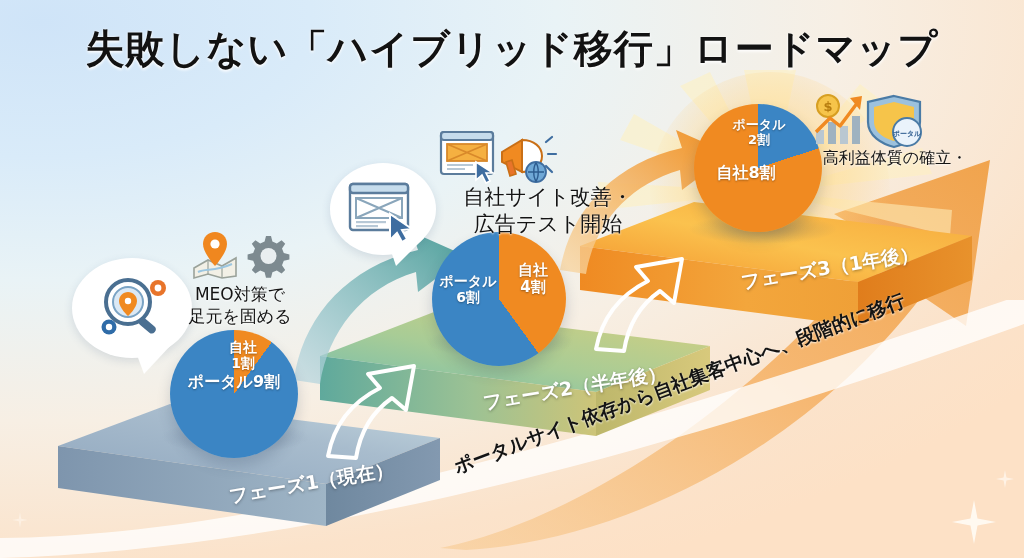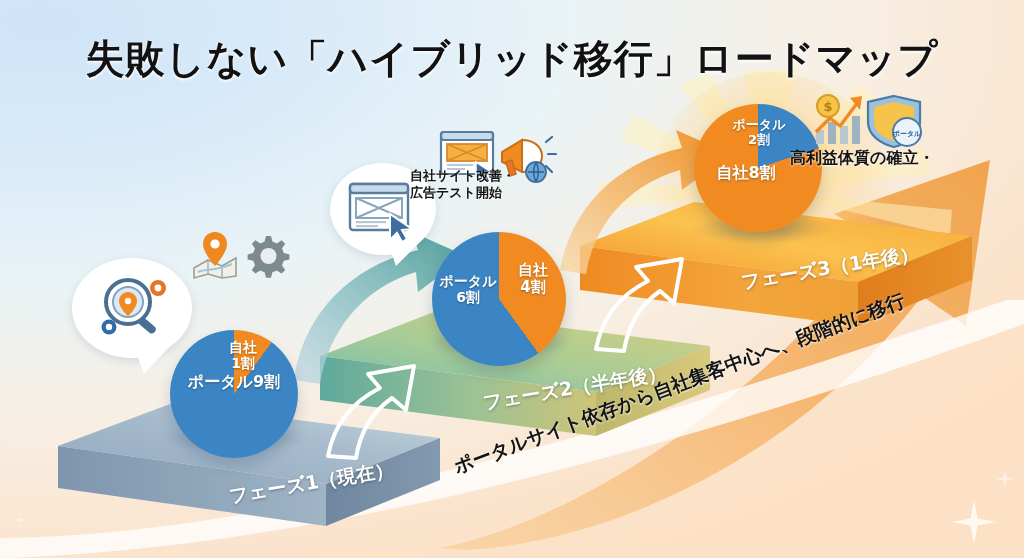--- a/index.html
+++ b/index.html
@@ -13,21 +13,20 @@
     background:
       radial-gradient(120% 110% at 4% 4%, #cfe4f8 0%, #d9ebf9 22%, #e9f3f6 42%, #f7efe4 65%, #fbe3cb 88%, #fde1c6 100%);
   }
 
   
   .title{
     position:absolute;left:0;right:0;top:22px;text-align:center;
     font-size:39px;font-weight:bold;color:#121212;letter-spacing:1px;
     text-shadow:0 2px 3px rgba(255,255,255,.85), 0 0 2px rgba(255,255,255,.9);
     white-space:nowrap;
-    margin-top:10px;
   }
 
   
   .sparkle{
     position:absolute;background:#fffaf2;
     clip-path:polygon(50% 0%,58% 42%,100% 50%,58% 58%,50% 100%,42% 58%,0% 50%,42% 42%);
     opacity:.95;
   }
   .sp1{left:952px;top:500px;width:44px;height:44px;}
   .sp2{left:996px;top:470px;width:18px;height:18px;opacity:.7;}
@@ -53,21 +52,21 @@
     background:radial-gradient(ellipse at center, rgba(60,80,110,.28) 0%, rgba(60,80,110,0) 70%);}
   .pielab{position:absolute;color:#fff;font-weight:bold;text-align:center;
     line-height:1.12;white-space:nowrap;text-shadow:0 1px 2px rgba(0,0,0,.35);}
 
   
   .bubble{position:absolute;background:#fff;border-radius:50%;
           box-shadow:0 3px 10px rgba(40,70,110,.14);}
 
   
   .caption{
-    position:absolute;color:#141414;font-weight:bold;text-align:left;
+    position:absolute;color:#141414;font-weight:normal;text-align:center;
     line-height:1.28;white-space:nowrap;
     text-shadow:0 1px 2px rgba(255,255,255,.9);
   }
 
   
   .ribbontext{
     position:absolute;left:455px;top:455px;
     font-size:19px;font-weight:bold;color:#141414;white-space:nowrap;
     transform:rotate(-20.5deg);transform-origin:left center;
     text-shadow:0 1px 2px rgba(255,255,255,.85);
@@ -272,20 +271,24 @@
       <path d="M20,32 L20,46 M34,38 L34,50" stroke="#9aa29a" stroke-width="1.2" fill="none"></path>
       <path d="M10,44 C18,40 26,44 44,36" stroke="#9bc6e0" stroke-width="2" fill="none"></path>
       <path d="M27,4 c-7,0 -12,5 -12,12 c0,9 12,22 12,22 c0,0 12,-13 12,-22 c0,-7 -5,-12 -12,-12 z" fill="#f0871f"></path>
       <circle cx="27" cy="16" r="4.6" fill="#ffffff"></circle>
     </g>
     <g fill="#7d8a90">
       <path d="M78,8 l5,0 l1.4,5.6 l4.4,1.8 l4.8,-3.2 l3.6,3.6 l-3.2,4.8 l1.8,4.4 l5.6,1.4 l0,5 l-5.6,1.4 l-1.8,4.4 l3.2,4.8 l-3.6,3.6 l-4.8,-3.2 l-4.4,1.8 l-1.4,5.6 l-5,0 l-1.4,-5.6 l-4.4,-1.8 l-4.8,3.2 l-3.6,-3.6 l3.2,-4.8 l-1.8,-4.4 l-5.6,-1.4 l0,-5 l5.6,-1.4 l1.8,-4.4 l-3.2,-4.8 l3.6,-3.6 l4.8,3.2 l4.4,-1.8 z"></path>
       <circle cx="80.5" cy="28" r="8" fill="#e9eef0"></circle>
     </g>
   </svg>
+  <div class="caption" style="left:170px;top:284px;width:140px;font-size:17px;">
+    <span>MEO対策で</span><br>
+    <span>足元を固める</span>
+  </div>
 
   <div class="bubble" style="left:330px;top:163px;width:106px;height:92px;"></div>
   <svg style="position:absolute;left:382px;top:226px;width:44px;height:42px;" viewBox="0 0 44 42">
     <path d="M2,4 L42,12 L14,40 Z" fill="#ffffff"></path>
   </svg>
   <svg style="position:absolute;left:346px;top:180px;width:76px;height:62px;" viewBox="0 0 76 62">
     <rect x="4" y="4" width="58" height="46" rx="3" fill="#ffffff" stroke="#5b7c9c" stroke-width="2.4"></rect>
     <rect x="4" y="4" width="58" height="9" rx="3" fill="#c6dcec" stroke="#5b7c9c" stroke-width="2.4"></rect>
     <rect x="10" y="18" width="46" height="20" fill="#ffffff" stroke="#8aa6bb" stroke-width="2"></rect>
     <path d="M10,18 L56,38 M56,18 L10,38" stroke="#8aa6bb" stroke-width="2"></path>
@@ -310,21 +313,21 @@
       <path d="M68,34 L72,48 L78,46 L74,32 Z" fill="#e8742a" stroke="#c96f16" stroke-width="1.6"></path>
       <g stroke="#3e6da0" stroke-width="2.2" stroke-linecap="round">
         <path d="M108,14 L114,9"></path>
           <path d="M110,26 L118,26"></path>
           <path d="M108,38 L114,44"></path>
       </g>
       <circle cx="98" cy="44" r="10" fill="#6fa8d6" stroke="#3e6da0" stroke-width="1.8"></circle>
       <path d="M90,44 L106,44 M98,35 C101,39 101,49 98,53 C95,49 95,39 98,35" stroke="#2d5c8f" stroke-width="1.4" fill="none"></path>
     </g>
   </svg>
-  <div class="caption" style="left:410px;top:168px;width:180px;font-size:13px;">
+  <div class="caption" style="left:410px;top:184px;width:180px;font-size:21px;padding-left:48px;">
     <span>自社サイト改善・</span><br>
     <span>広告テスト開始</span>
   </div>
 
   <svg style="position:absolute;left:810px;top:92px;width:120px;height:58px;" viewBox="0 0 120 58">
     <g>
       <circle cx="18" cy="14" r="11" fill="#f6c44a" stroke="#d79f22" stroke-width="2"></circle>
       <text x="18" y="19" font-size="13" font-weight="bold" text-anchor="middle" fill="#b87e10" font-family="DejaVu Sans, sans-serif">$</text>
       <rect x="6" y="38" width="8" height="14" fill="#b9c7d1"></rect>
       <rect x="18" y="30" width="8" height="22" fill="#9fb2c0"></rect>

